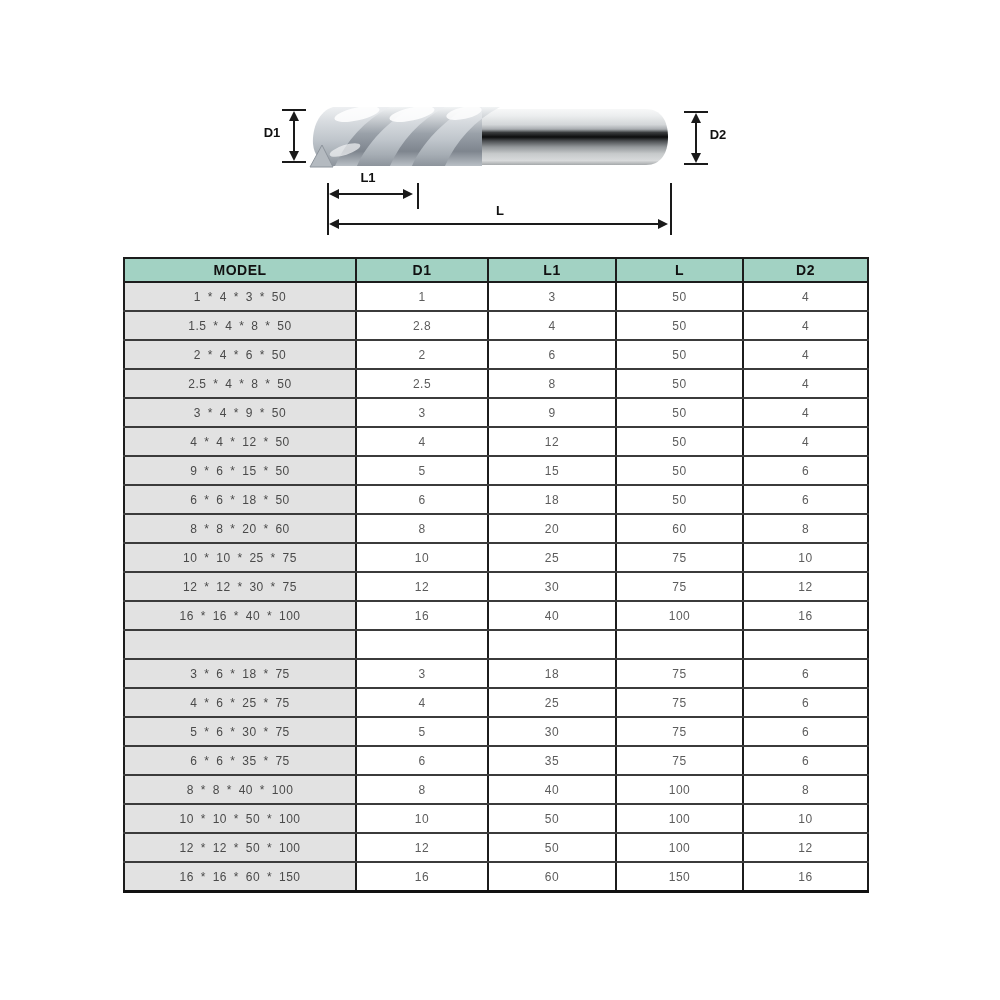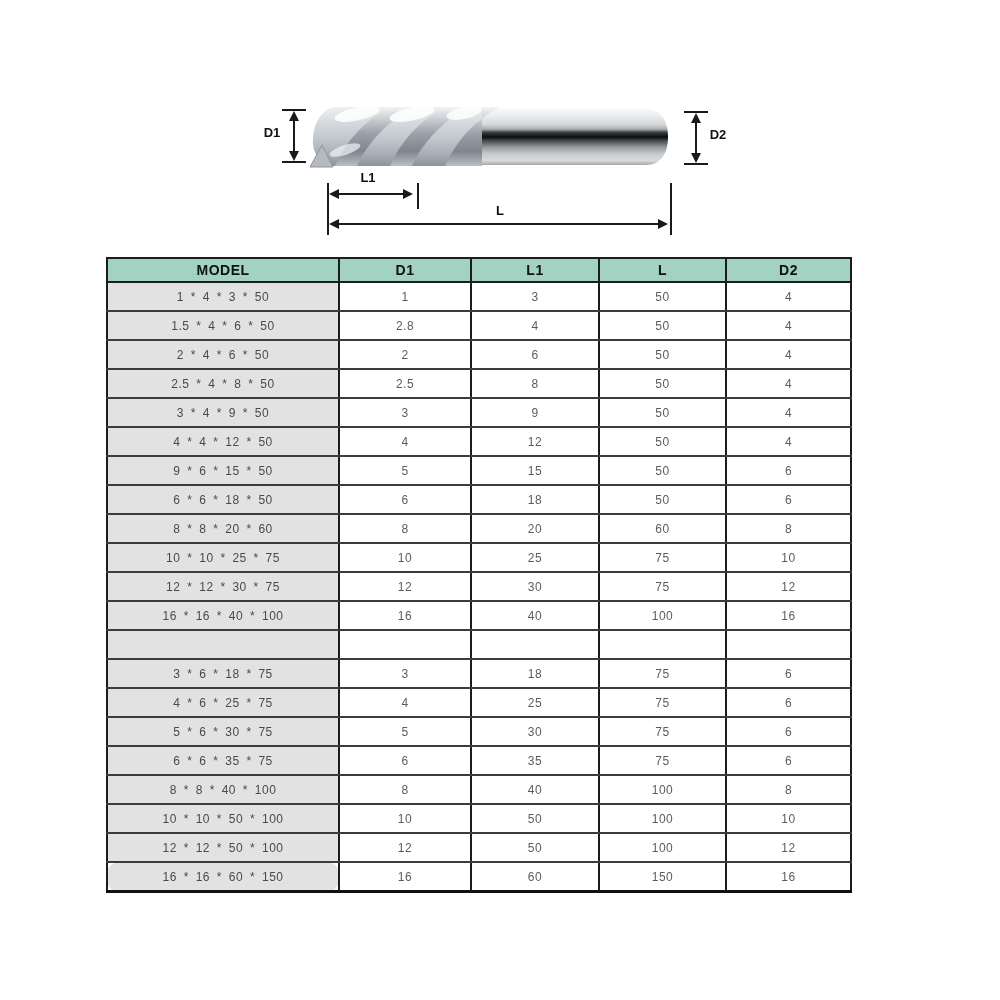--- a/index.html
+++ b/index.html
@@ -8,39 +8,39 @@
     font-family:"Liberation Sans","DejaVu Sans",sans-serif;overflow:hidden;
   }
   
   .diagram-svg{position:absolute;left:0;top:0;width:1000px;height:250px;}
   .dim-label{
     position:absolute;font-size:13px;font-weight:bold;color:#111;
     text-align:center;line-height:16px;
   }
   
   .spec-table{
-    position:absolute;left:106px;top:257px;width:744px;
+    position:absolute;left:123px;top:257px;width:744px;
     border-collapse:collapse;table-layout:fixed;
     border-top:2px solid #1c1c1c;border-bottom:3px solid #111;
     border-left:2px solid #1c1c1c;border-right:2px solid #1c1c1c;
   }
   .spec-table th{
     background:#a2d2c3;height:22px;font-size:14px;font-weight:600;color:#111;
     border-bottom:2px solid #1c1c1c;border-left:2px solid #1c1c1c;
     letter-spacing:.5px;padding:0;text-align:center;
   }
   .spec-table th:first-child{border-left:none;}
   .spec-table td{
     height:27px;font-size:12px;color:#5c5c5c;text-align:center;padding:0;
     border-bottom:2px solid #3b3b3b;border-left:2px solid #1c1c1c;
     word-spacing:3px;letter-spacing:.5px;white-space:nowrap;
   }
   .spec-table td:first-child{border-left:none;margin-left:27px;}
   .spec-table td.model{background:#e2e2e2;color:#4a4a4a;}
-  .spec-table tr:last-child td{border-bottom:none;border-radius:12px;}
+  .spec-table tr:last-child td{border-bottom:none;}
 </style>
 </head>
 <body>
 
 <div class="canvas">
 
   <svg class="diagram-svg" viewBox="0 0 1000 250">
     <defs>
       <linearGradient id="shankGrad" x1="0" y1="0" x2="0" y2="1">
         <stop offset="0%" stop-color="#f7f8f8"></stop>
@@ -144,21 +144,21 @@
     </thead>
     <tbody>
       <tr>
         <td class="model">1 * 4 * 3 * 50</td>
         <td>1</td>
         <td>3</td>
         <td>50</td>
         <td>4</td>
       </tr>
       <tr>
-        <td class="model">1.5 * 4 * 6 * 50</td>
+        <td class="model">1.5 * 4 * 8 * 50</td>
         <td>2.8</td>
         <td>4</td>
         <td>50</td>
         <td>4</td>
       </tr>
       <tr>
         <td class="model">2 * 4 * 6 * 50</td>
         <td>2</td>
         <td>6</td>
         <td>50</td>

